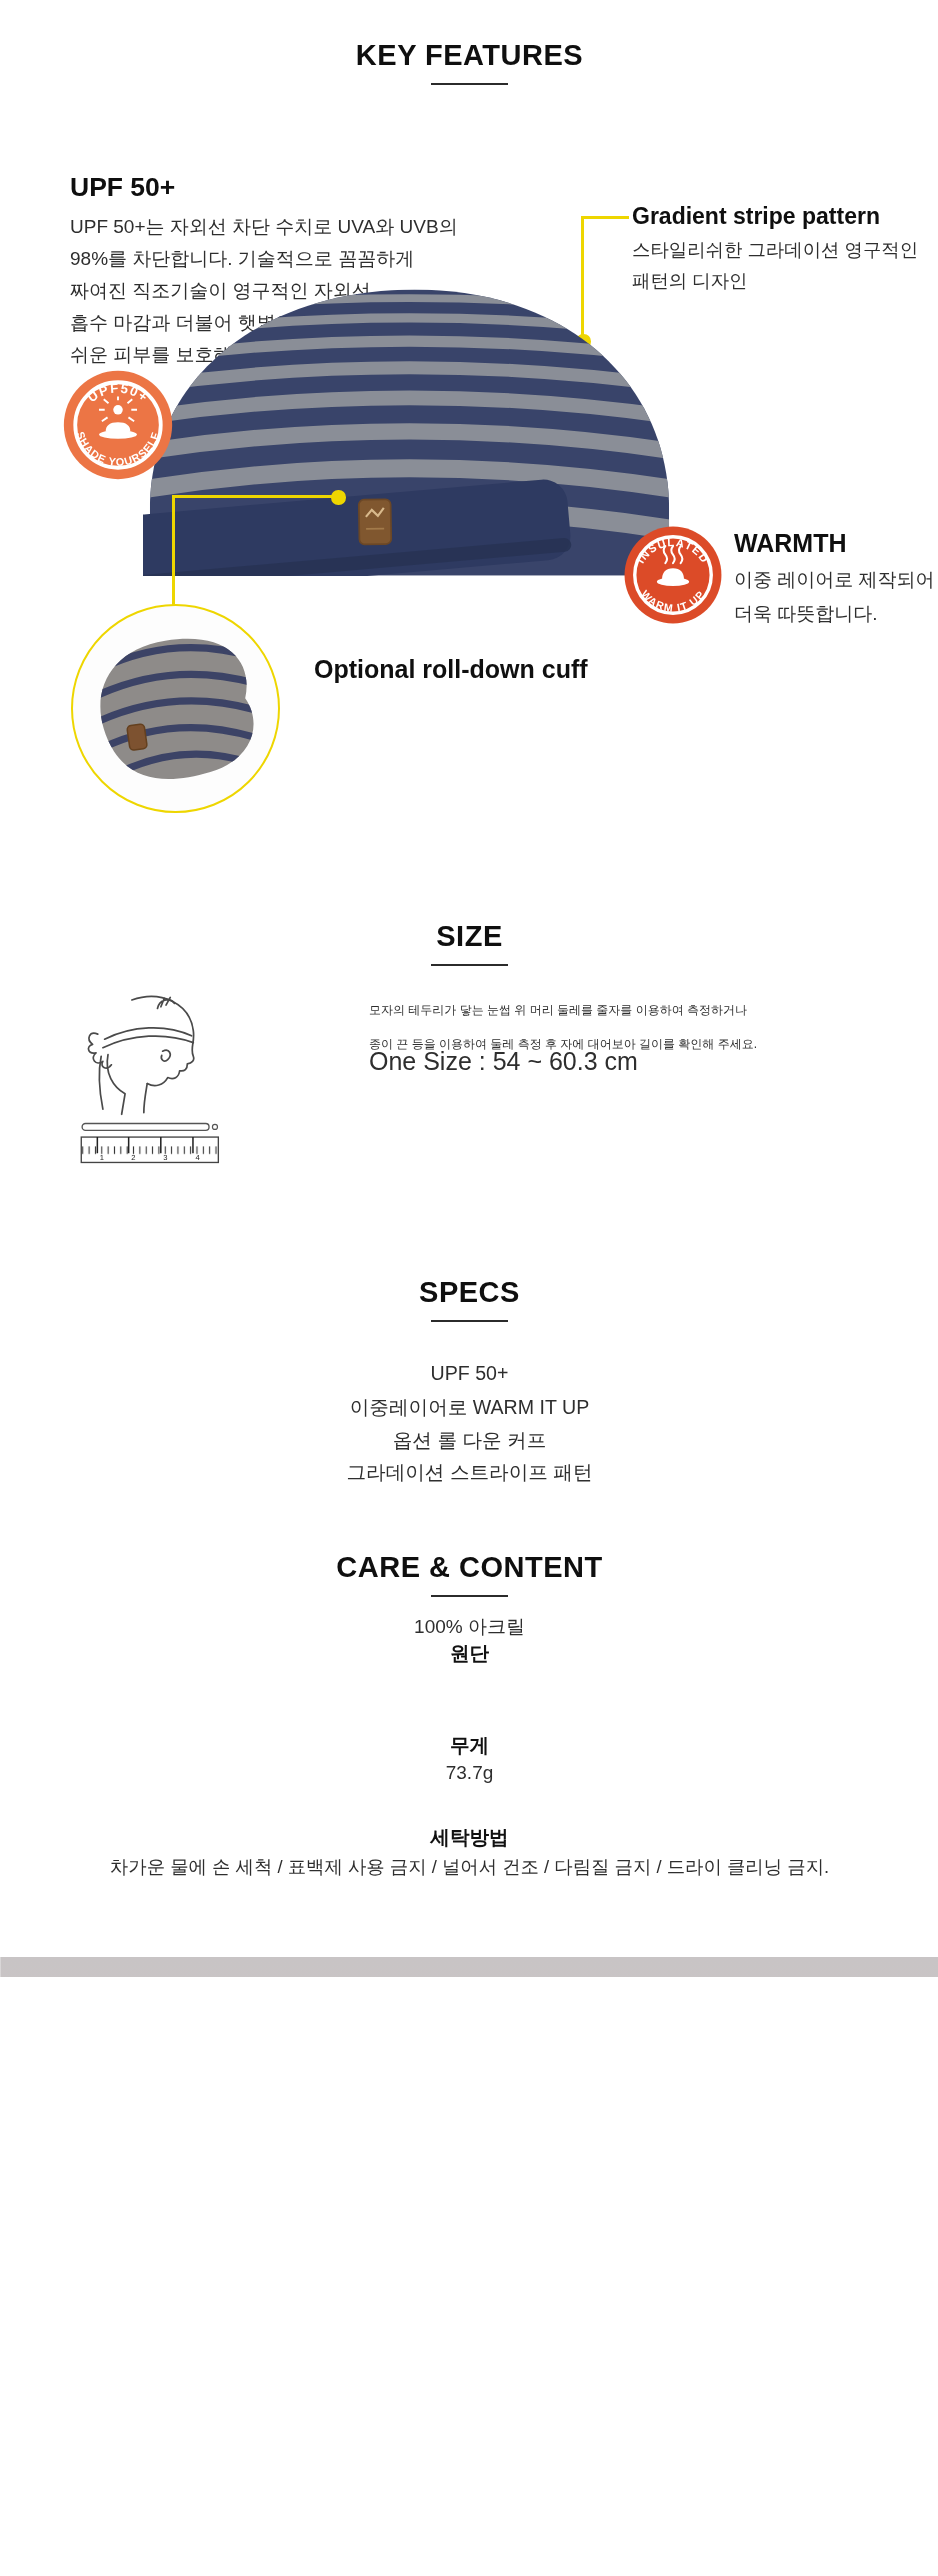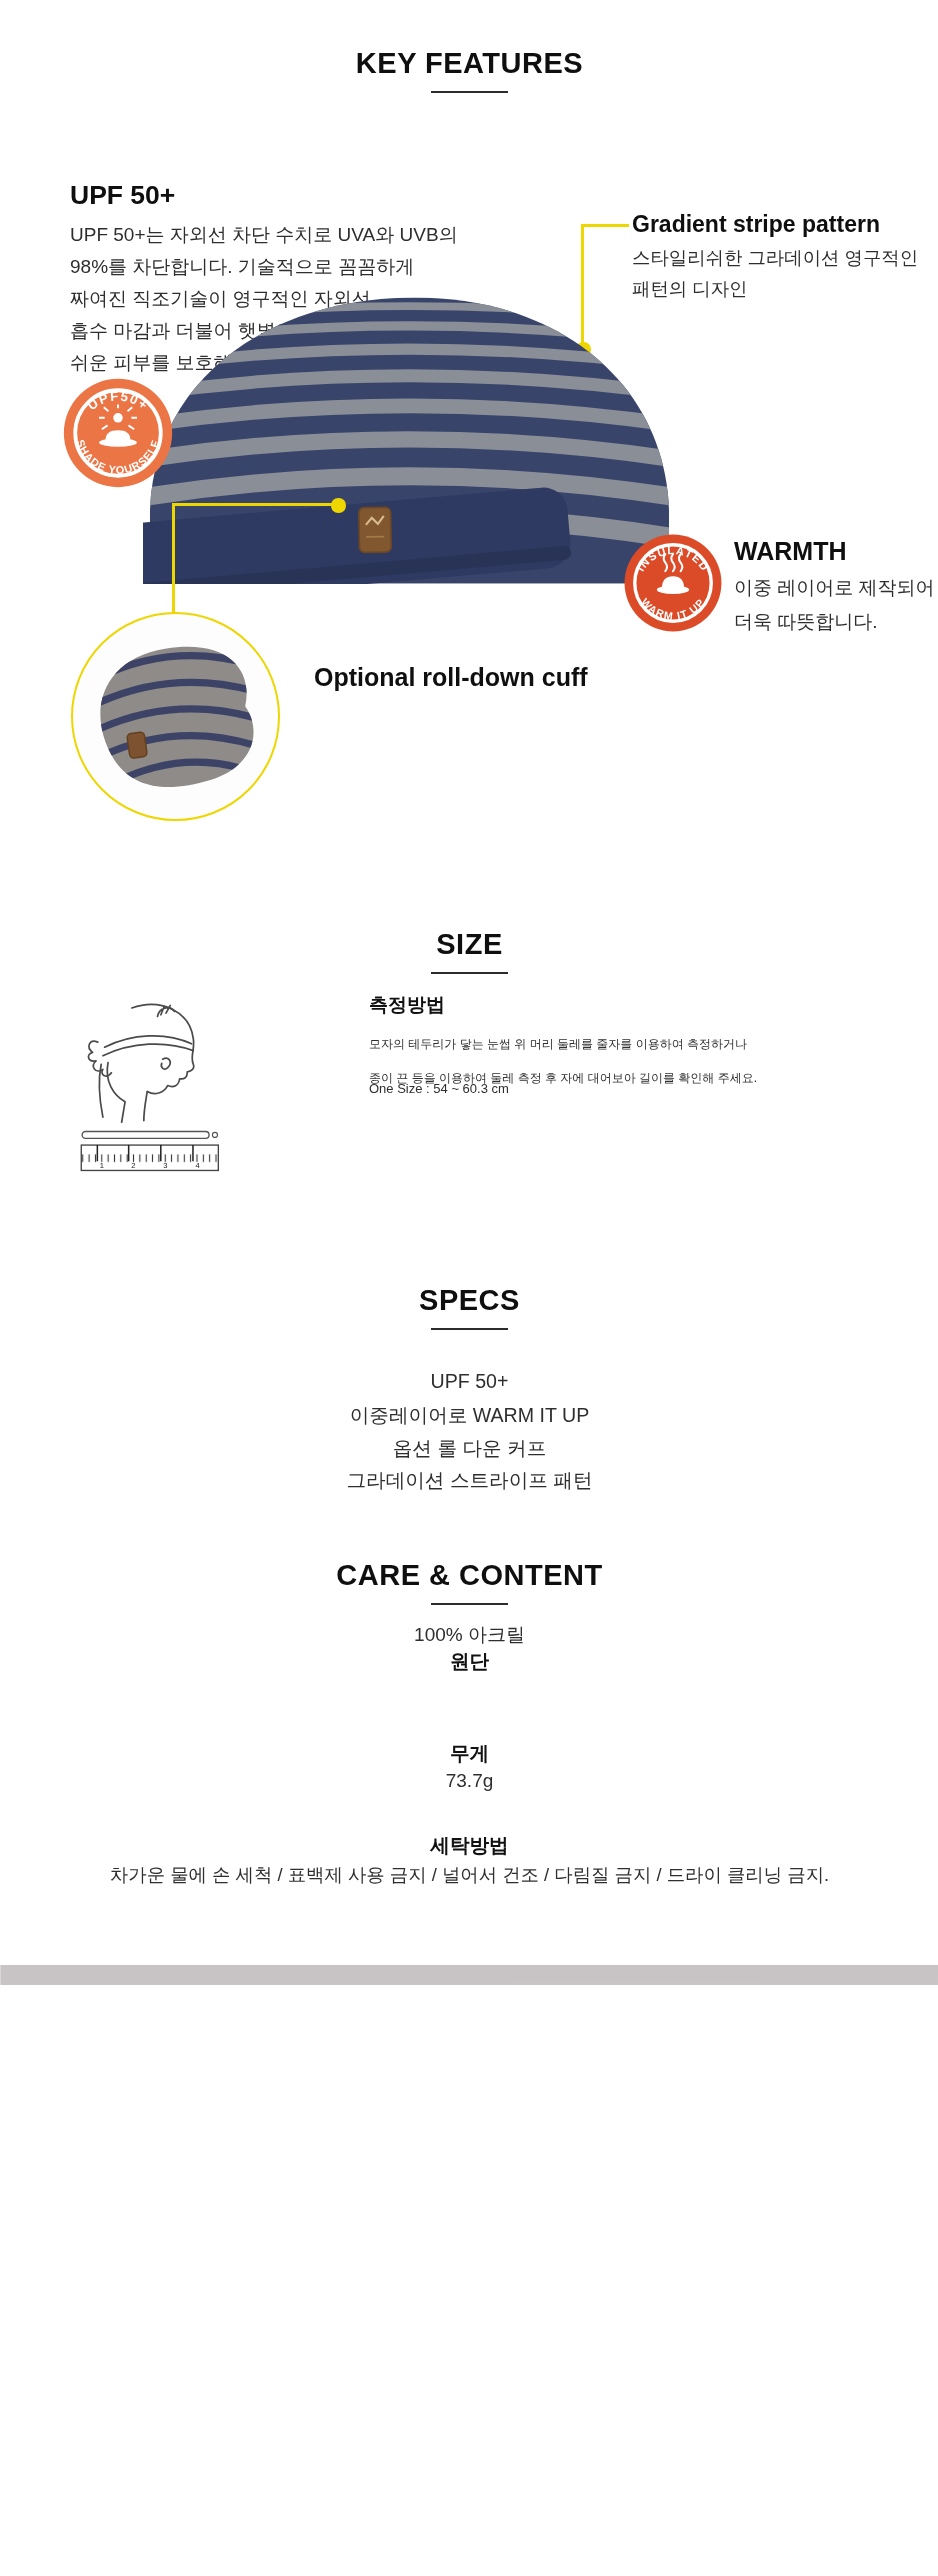--- a/index.html
+++ b/index.html
@@ -1,16 +1,16 @@
 <!DOCTYPE html>
 <html style="font-size:13.7px"><head>
 <meta charset="utf-8">
 <style>
   html,body{margin:0;padding:0;background:#fff}
-  .page{position:relative;width:939px;height:1969px;margin:16px auto;background:#fff;
+  .page{position:relative;width:939px;height:1969px;margin:8px auto;background:#fff;
         font-family:"Liberation Sans","DejaVu Sans",sans-serif;overflow:hidden;color:#1c1c1c}
   .abs{position:absolute}
   .sec-title{position:absolute;left:0;width:100%;text-align:center}
   .sec-title .t{font-size:29px;font-weight:bold;letter-spacing:0.5px;color:#0f0f0f}
   .sec-title .u{width:77px;height:1.7px;background:#2b2b2b;margin:11px auto 0}
   .feat-h{font-weight:bold;color:#0f0f0f}
   .k-body{color:#2e2e2e}
   .yline{position:absolute;background:#eed600}
   .ydot{position:absolute;width:14.5px;height:14.5px;border-radius:50%;background:#eed600}
   .center-line{position:absolute;left:0;width:100%;text-align:center}
@@ -196,27 +196,26 @@
       <g font-family="Liberation Sans, sans-serif" font-size="9" fill="#222">
         <text x="24" y="46">1</text>
         <text x="61" y="46">2</text>
         <text x="99" y="46">3</text>
         <text x="137" y="46">4</text>
       </g>
     </svg>
   </div>
 
   <div class="abs" style="left:369px;top:976px">
-    <div style="font-size:19px;font-weight:bold;color:#111">측정방법</div>
     <div class="k-body" style="font-size:12px;line-height:34px;margin-top:8.5px">
       <div>모자의 테두리가 닿는 눈썹 위 머리 둘레를 줄자를 이용하여 측정하거나</div>
       <div>종이 끈 등을 이용하여 둘레 측정 후 자에 대어보아 길이를 확인해 주세요.</div>
     </div>
   </div>
-  <div class="abs k-body" style="left:369px;top:1065px;font-size:13px">One Size : 54 ~ 60.3 cm</div>
+  <div class="abs k-body" style="left:369px;top:1039px;font-size:25px">One Size : 54 ~ 60.3 cm</div>
 
   <div class="sec-title" style="top:1268px">
     <div class="t">SPECS</div>
     <div class="u"></div>
   </div>
   <div class="center-line k-body" style="top:1354px;font-size:19.6px">UPF 50+</div>
   <div class="center-line k-body" style="top:1386px;font-size:19.6px">이중레이어로 WARM IT UP</div>
   <div class="center-line k-body" style="top:1419px;font-size:19.6px">옵션 롤 다운 커프</div>
   <div class="center-line k-body" style="top:1451px;font-size:19.6px">그라데이션 스트라이프 패턴</div>
 

